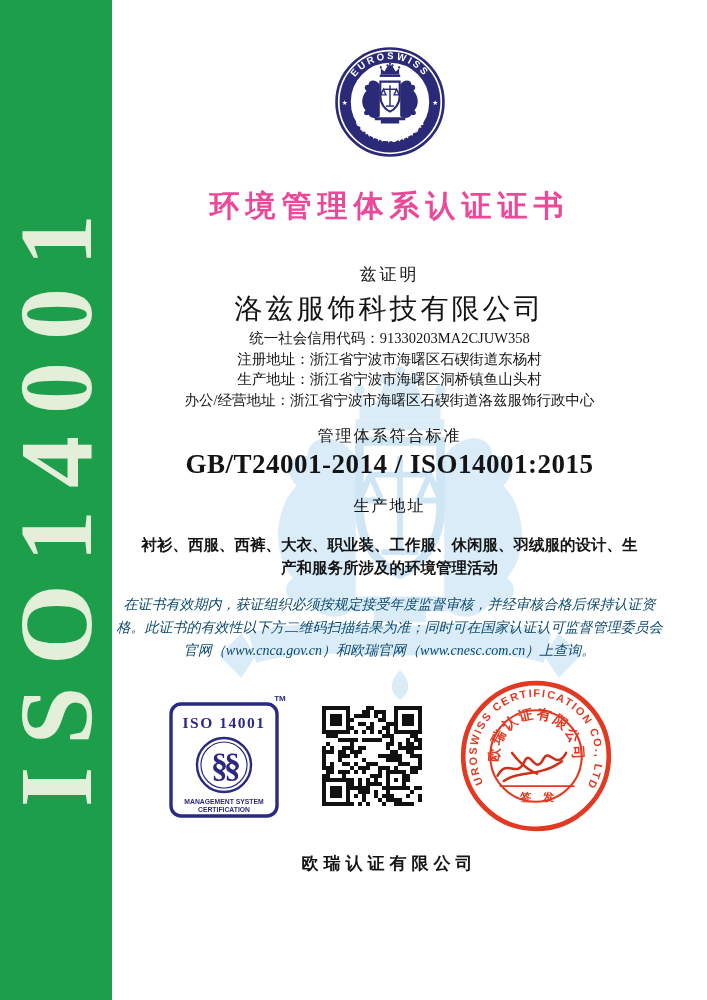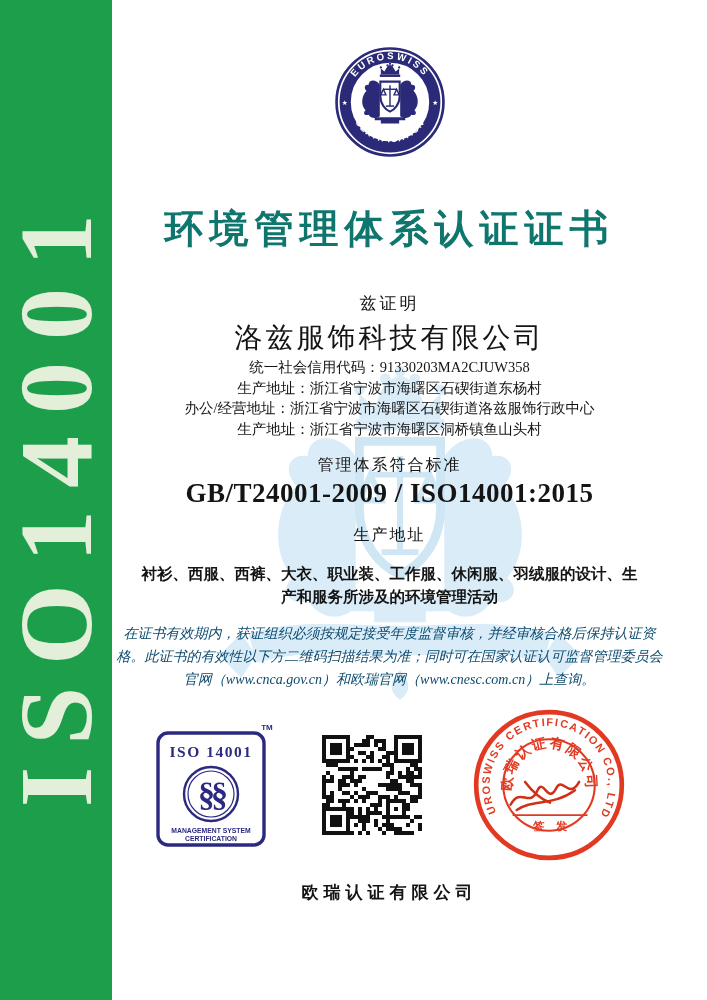--- a/index.html
+++ b/index.html
@@ -22,22 +22,22 @@
   
   .watermark { position:absolute; left:197px; top:360px; z-index:0; pointer-events:none; }
   
   .content {
     position:absolute; left:112px; top:0; width:555px; height:1000px;
     z-index:1; display:flex; flex-direction:column; align-items:center;
     text-align:center; color:#141414;
   }
   .logo-wrap { margin-top:46px; }
   .cert-title {
-    margin-top:40px; font-family:"Liberation Sans","DejaVu Sans",sans-serif;
-    font-weight:bold; font-size:39px; letter-spacing:6px; color:#0f766e;
+    margin-top:24px; font-family:"Liberation Sans","DejaVu Sans",sans-serif;
+    font-weight:bold; font-size:30px; letter-spacing:6px; color:#ec4899;
   }
   .cert-no { margin-top:5px; font-size:15px; letter-spacing:1px; }
   .certify-label { margin-top:36px; font-size:17px; letter-spacing:3px; }
   .company-name {
     margin-top:4px; font-family:"Liberation Sans","DejaVu Sans",sans-serif;
     font-weight:normal; font-size:28px; letter-spacing:3px;
   }
   .info-line { margin-top:1px; font-size:14.5px; line-height:19.5px; }
   .std-label { margin-top:16px; font-size:16px; letter-spacing:2px;text-align:right; }
   .std-value {
@@ -52,21 +52,21 @@
   }
   .dates { margin-top:36px; font-family:"Liberation Sans","DejaVu Sans",sans-serif;
     font-weight:bold; font-size:15.5px; line-height:24px; }
   .dates .gap { display:inline-block; width:14px; }
   .note {
     margin-top:14px; max-width:548px; font-style:italic;
     font-size:14px; line-height:23px; color:#0c4a6e;
   }
   .badges-row {
     margin-top:16px; display:flex; align-items:center; justify-content:center;
-    gap:49px; width:100%;text-align:right;
+    gap:36px; width:100%;text-align:right;
   }
   .footer-company {
     margin-top:14px; font-weight:bold; font-size:17px; letter-spacing:5px;
   }
   .footer-address { margin-top:5px; font-weight:bold; font-size:12px; letter-spacing:.5px; }
 </style>
 </head>
 <body>
 
 <div class="page">
@@ -148,26 +148,26 @@
     </div>
 
     <div class="cert-title">环境管理体系认证证书</div>
 
 
     <div class="certify-label">兹证明</div>
 
     <div class="company-name">洛兹服饰科技有限公司</div>
 
     <div class="info-line">统一社会信用代码：91330203MA2CJUW358</div>
-    <div class="info-line">生产地址：浙江省宁波市海曙区石碶街道东杨村</div>
+    <div class="info-line">注册地址：浙江省宁波市海曙区石碶街道东杨村</div>
+    <div class="info-line">生产地址：浙江省宁波市海曙区洞桥镇鱼山头村</div>
     <div class="info-line">办公/经营地址：浙江省宁波市海曙区石碶街道洛兹服饰行政中心</div>
-    <div class="info-line">生产地址：浙江省宁波市海曙区洞桥镇鱼山头村</div>
 
     <div class="std-label">管理体系符合标准</div>
-    <div class="std-value">GB/T24001-2009 / ISO14001:2015</div>
+    <div class="std-value">GB/T24001-2014 / ISO14001:2015</div>
 
     <div class="scope-label">生产地址</div>
     <div class="scope-text">衬衫、西服、西裤、大衣、职业装、工作服、休闲服、羽绒服的设计、生产和服务所涉及的环境管理活动</div>
 
 
     <div class="note">在证书有效期内，获证组织必须按规定接受年度监督审核，并经审核合格后保持认证资格。此证书的有效性以下方二维码扫描结果为准；同时可在国家认证认可监督管理委员会官网（www.cnca.gov.cn）和欧瑞官网（www.cnesc.com.cn）上查询。</div>
 
     <div class="badges-row">
 
       <div>

